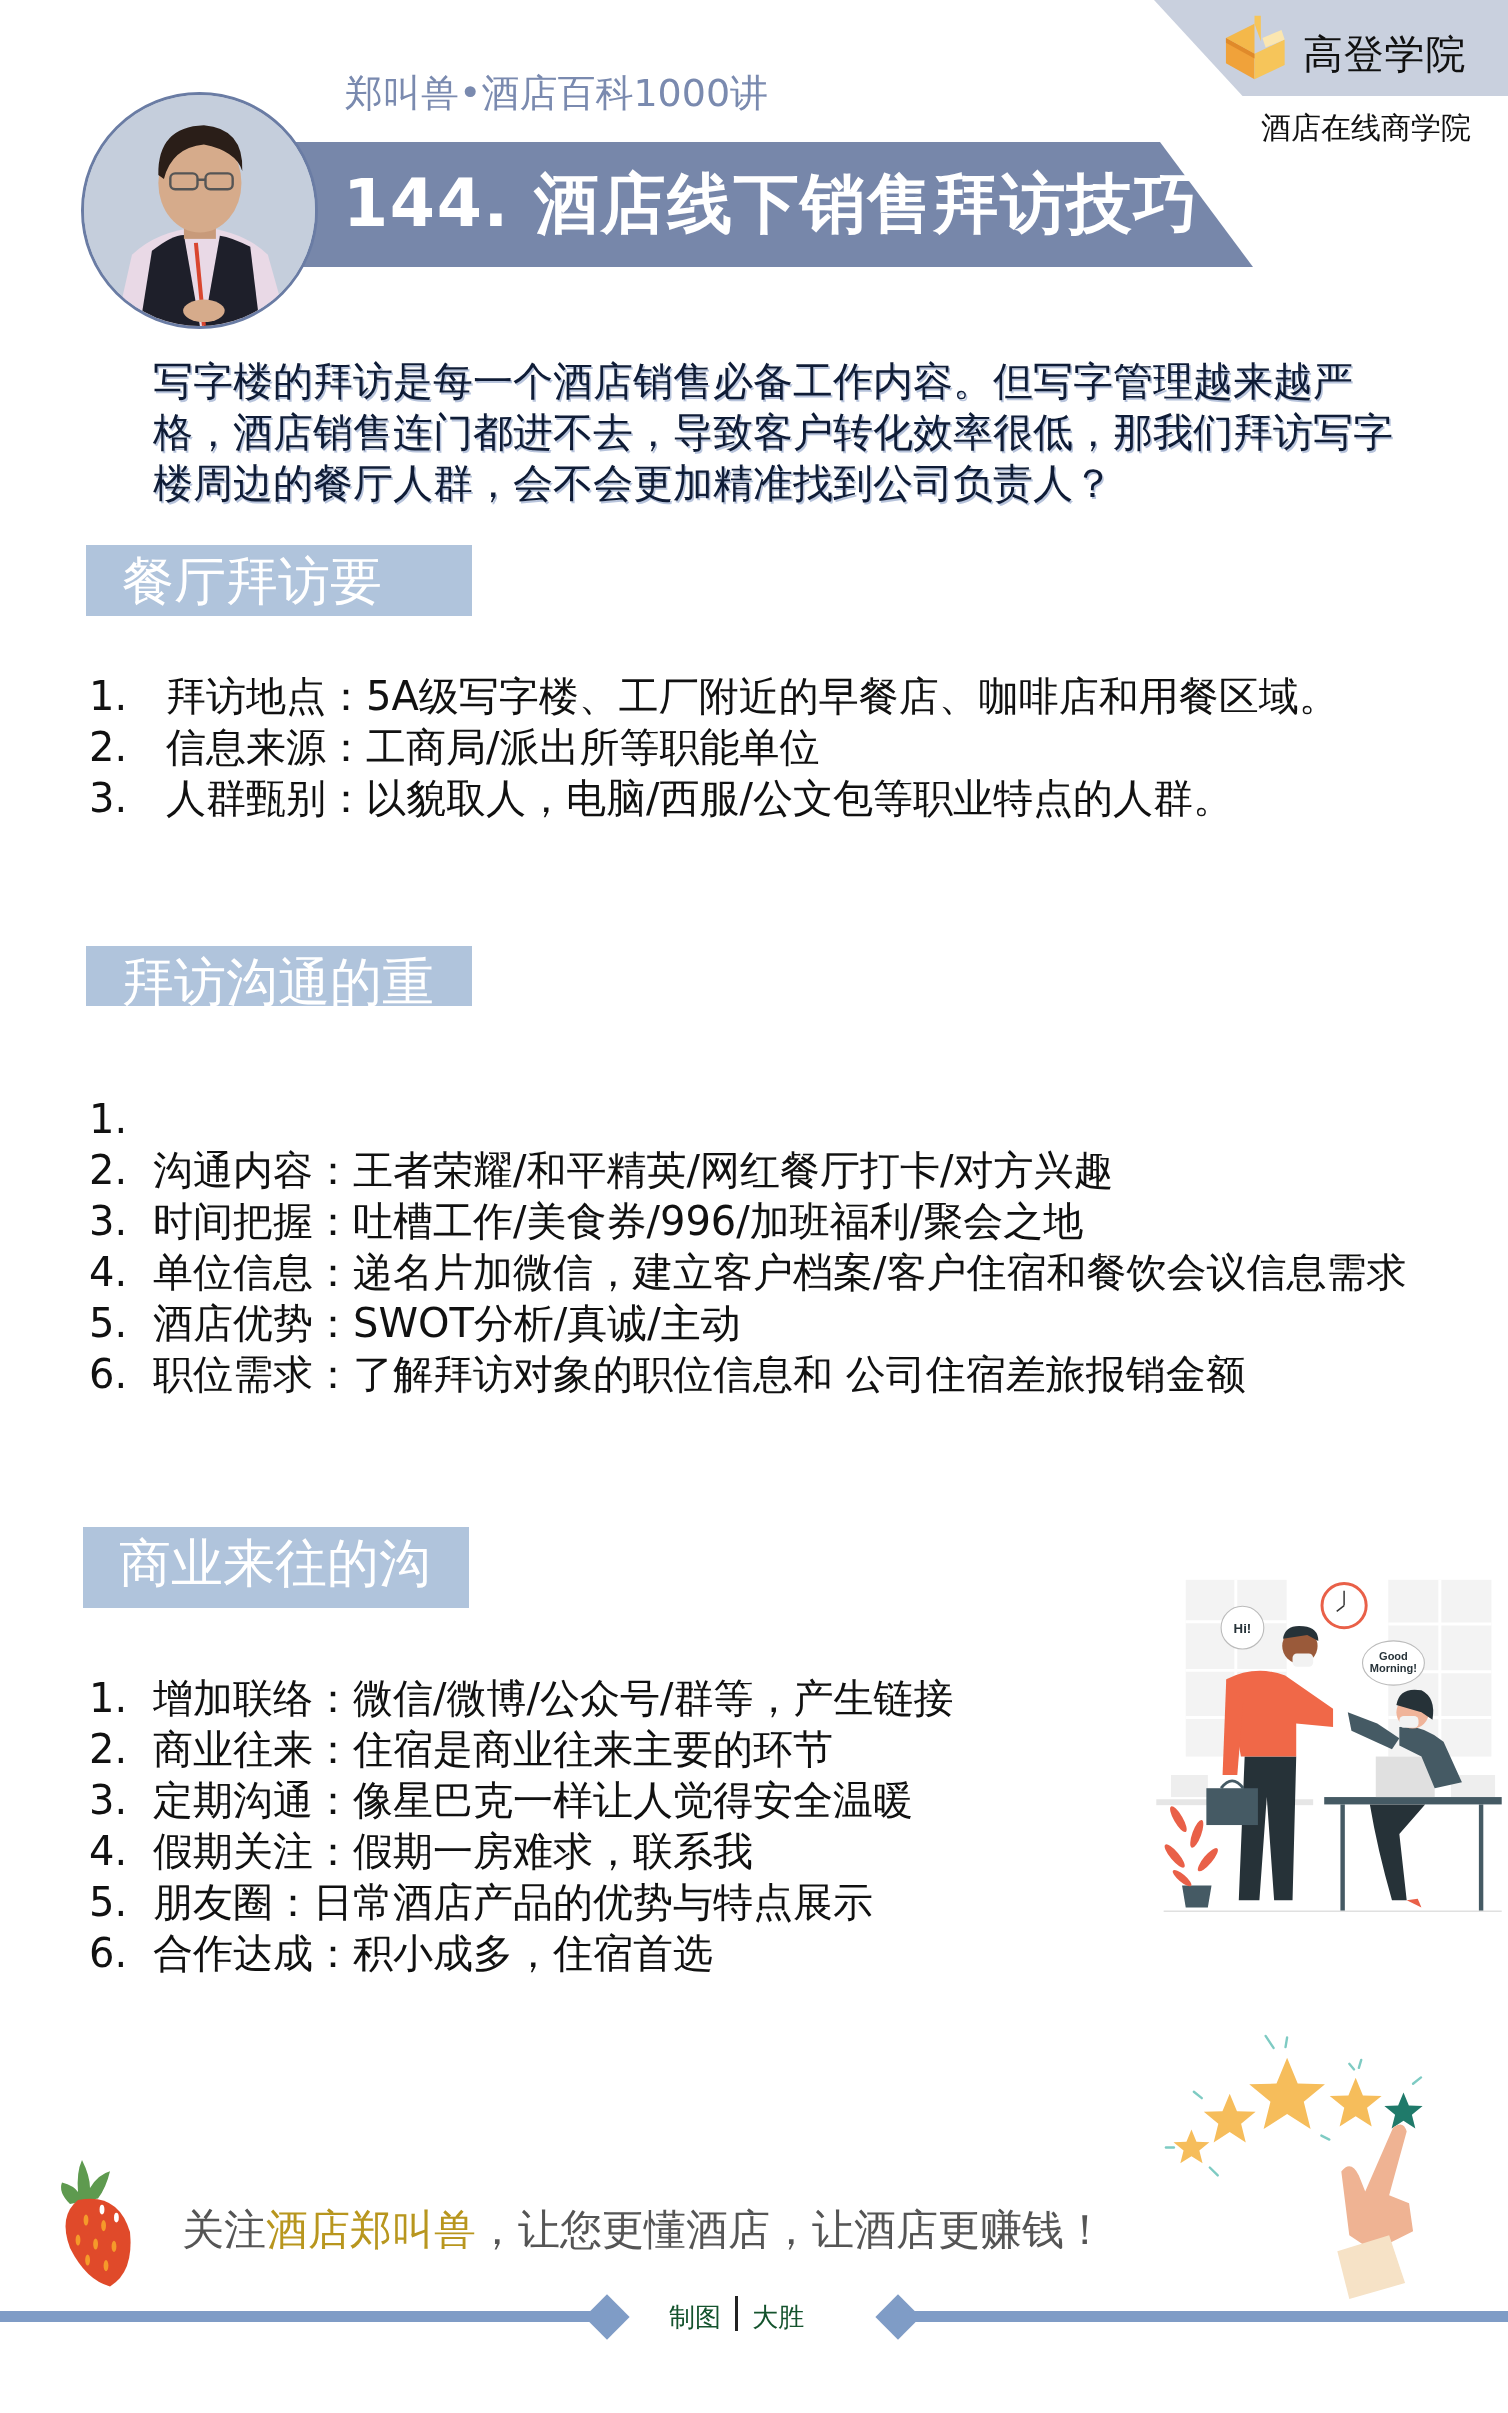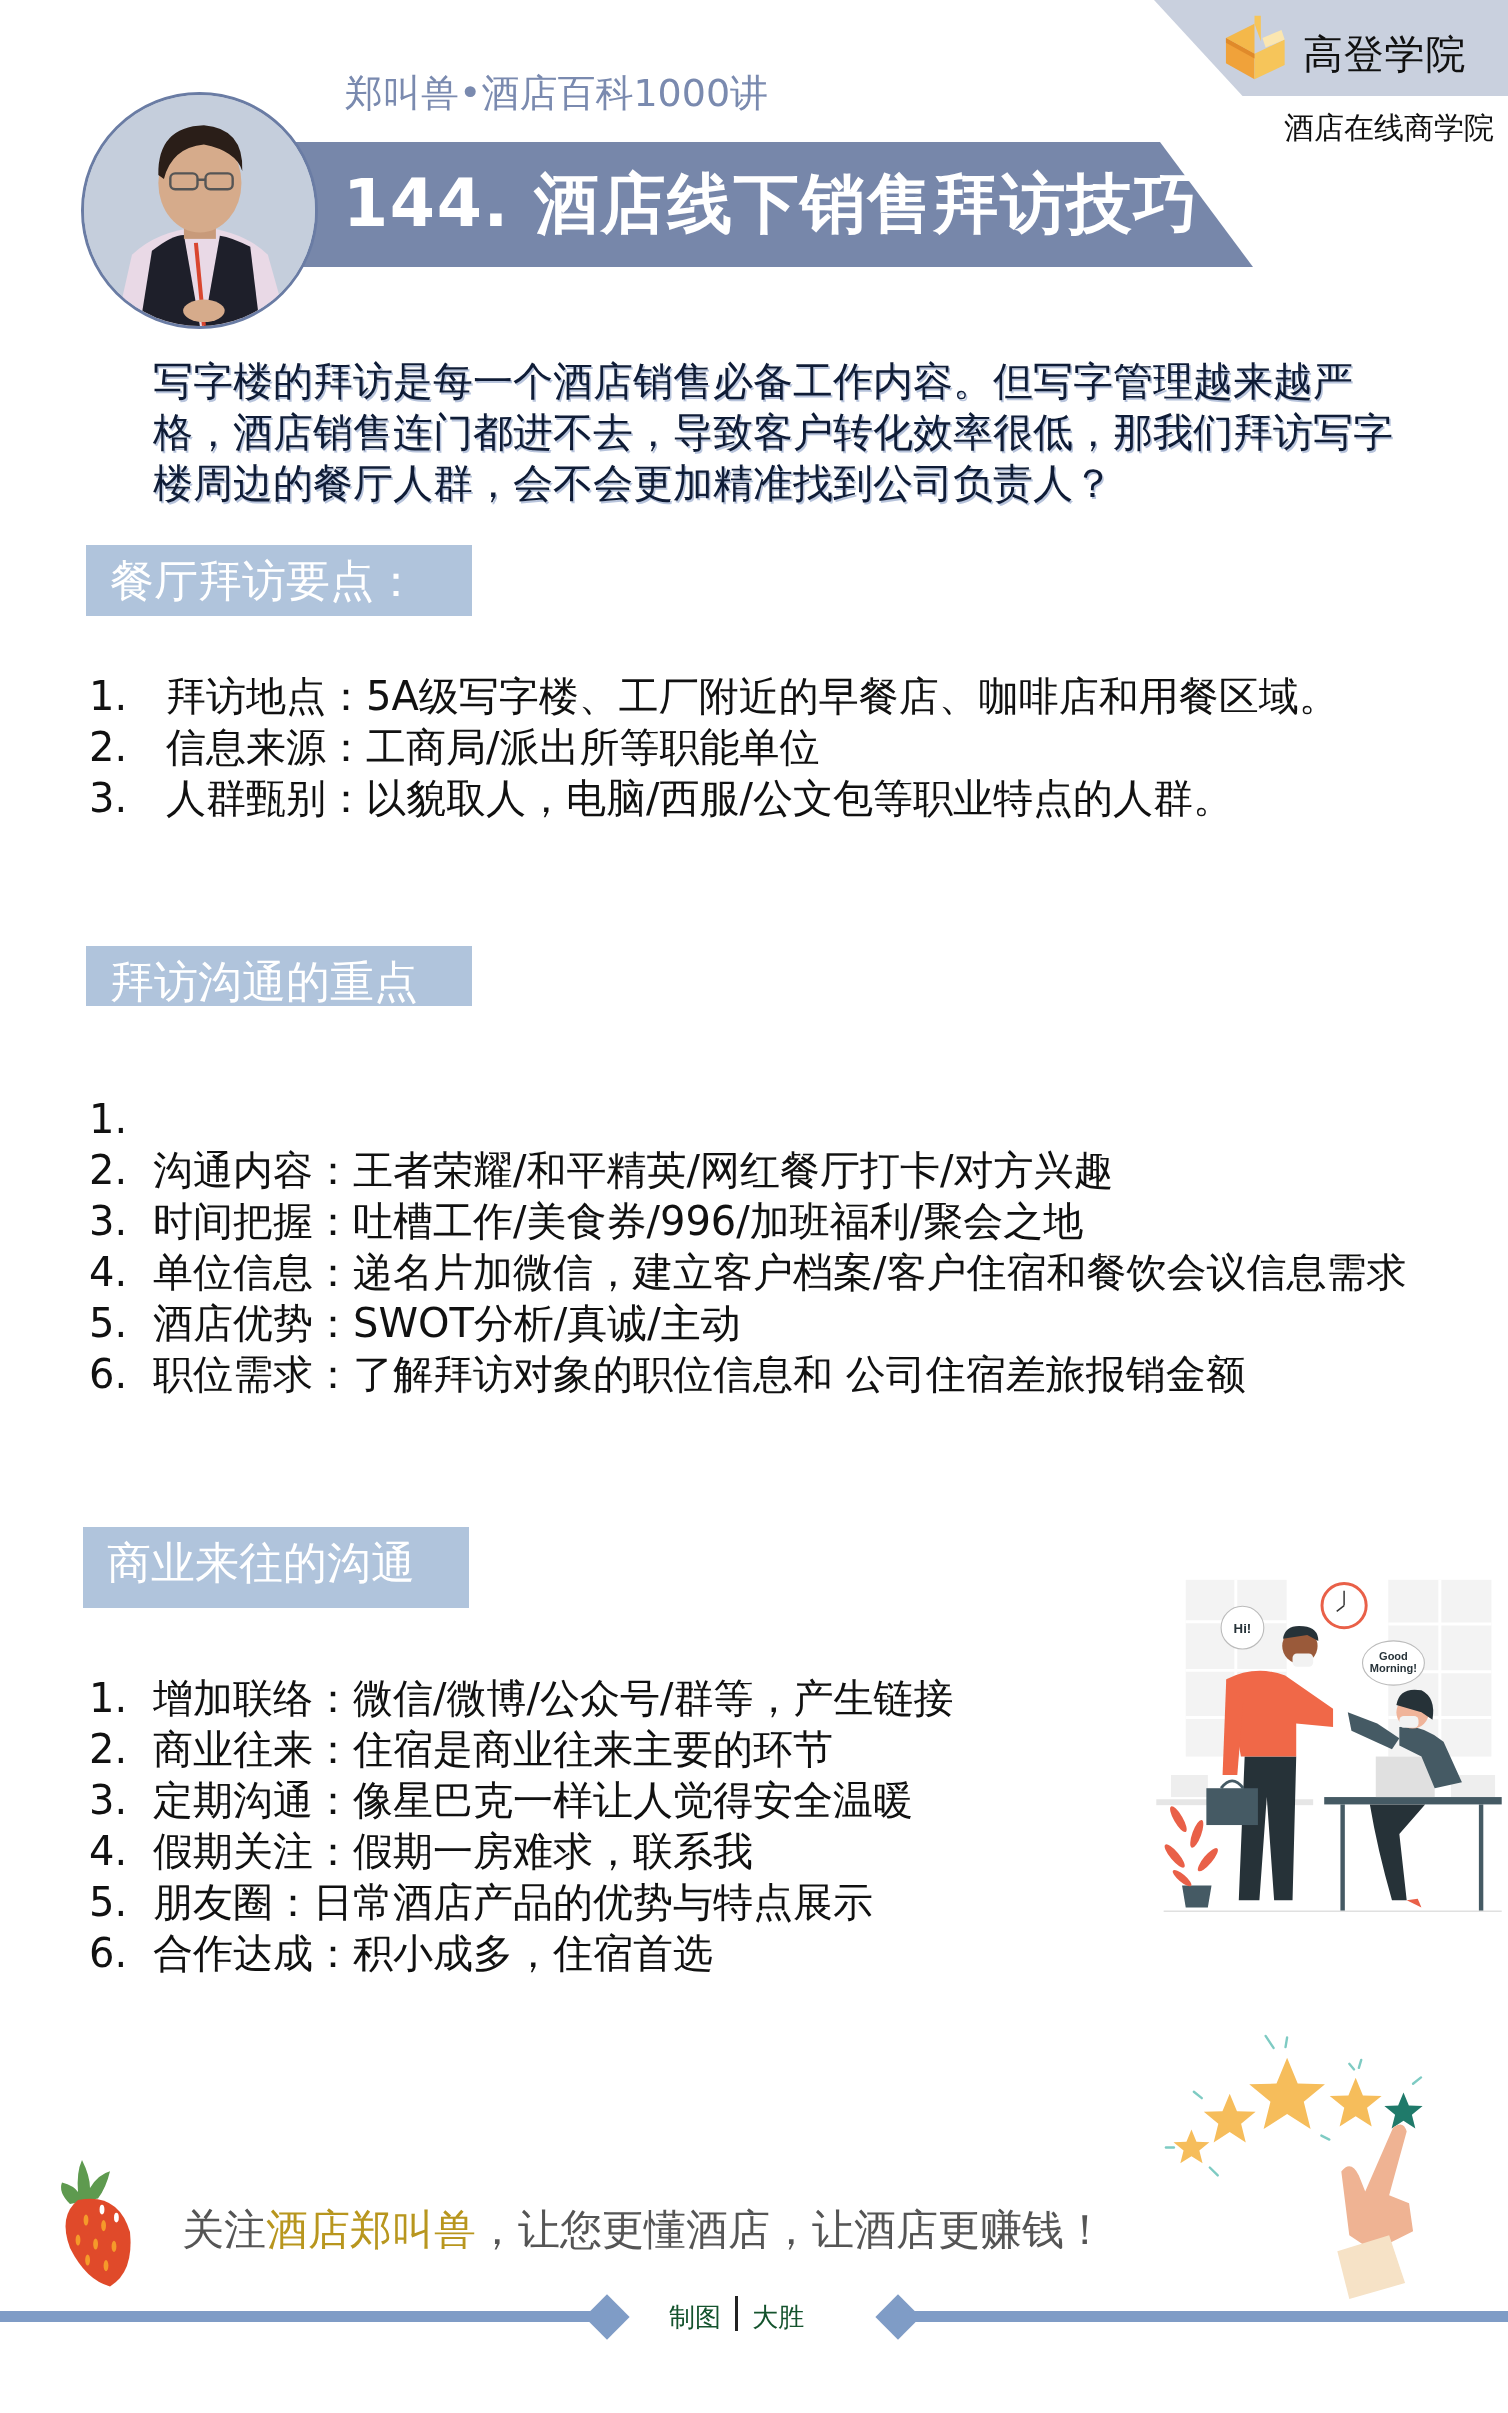--- a/index.html
+++ b/index.html
@@ -5,36 +5,36 @@
   html, body { margin: 0; padding: 0; background: #ffffff; }
   body { width: 1508px; height: 2413px; position: relative; overflow: hidden;
          font-family: "DejaVu Sans", "Liberation Sans", sans-serif; color: #111; }
   .abs { position: absolute; }
 
   
   .corner-bg { left: 1154px; top: 0; width: 354px; height: 96px; background: #c9d0de;
                clip-path: polygon(0 0, 100% 0, 100% 100%, 25% 100%); }
   .brand-logo { left: 1218px; top: 14.4px; width: 73px; height: 67px; }
   .brand-name { left: 1303px; top: 30px; font-size: 40px; line-height: 48px; color: #111; letter-spacing: 0.8px; }
-  .brand-sub { left: 1261px; top: 109px; font-size: 30px; line-height: 37px; color: #111; margin-left: 23px; }
+  .brand-sub { left: 1261px; top: 109px; font-size: 30px; line-height: 37px; color: #111; }
 
   
   .series { left: 345px; top: 69px; font-size: 38px; line-height: 48px; color: #7a8aaf; }
   .banner { left: 295px; top: 142px; width: 958px; height: 125px; background: #7787aa;
             clip-path: polygon(0 0, 865px 0, 100% 100%, 0 100%); }
   .title { left: 319px; top: 160px; font-size: 65px; line-height: 88px; color: #ffffff; font-weight: bold; letter-spacing: 1.6px; margin-left: 24px; }
   .avatar { left: 81px; top: 92px; width: 231px; height: 231px; border-radius: 50%;
             border: 3.2px solid #6a7ca4; background: #c5cedc; overflow: hidden; }
 
   
   .intro { left: 153px; top: 356px; width: 1245px; font-size: 40px; line-height: 51px; color: #0f1c36;
            text-shadow: 1.6px 1.6px 0 #b8c4dc; }
 
   
-  .sec-head { background: #b0c4dc; color: #ffffff; font-size: 44px; line-height: 72px; padding: 0 24px; box-sizing: border-box; }
+  .sec-head { background: #b0c4dc; color: #ffffff; font-size: 52px; line-height: 72px; padding: 0 36px; box-sizing: border-box; }
   .sec1 { left: 86px; top: 545px; width: 386px; height: 71px; }
   .sec2 { left: 86px; top: 946px; width: 386px; height: 60px; }
   .sec3 { left: 83px; top: 1527px; width: 386px; height: 81px; }
 
   
   .list { margin: 0; padding: 0; list-style: none; }
   .list li { display: flex; font-size: 40px; line-height: 51px; color: #111; white-space: nowrap; }
   .list .num { width: 67px; flex: 0 0 auto; }
   .list1 { left: 89px; top: 671px; }
   .list1 .num { width: 77px; }

